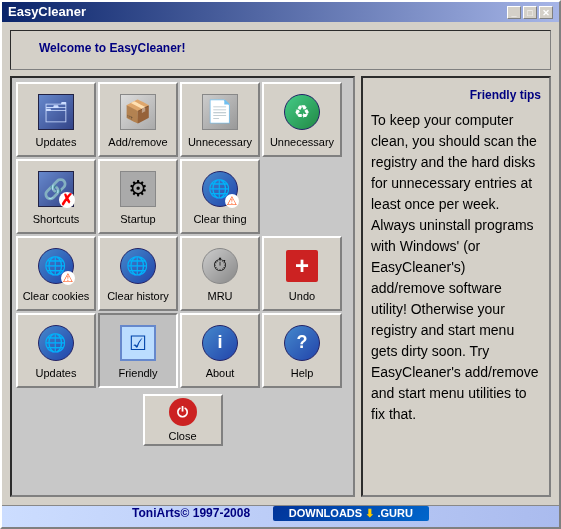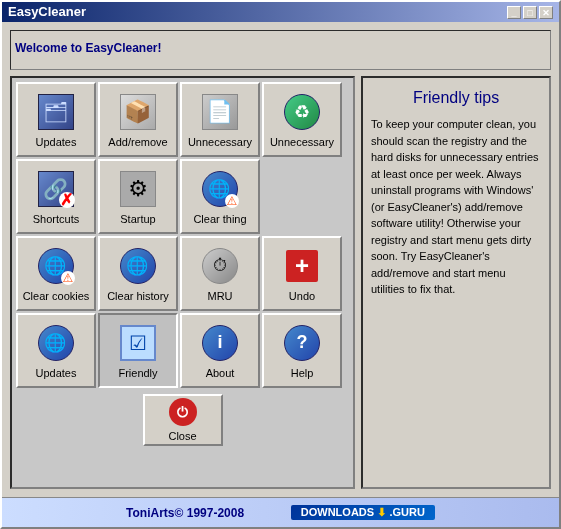--- a/index.html
+++ b/index.html
@@ -60,21 +60,21 @@
       flex: 1;
       padding: 8px;
       display: flex;
       flex-direction: column;
       gap: 6px;
     }
 
     .welcome-box {
       background: #d4d0c8;
       border: 1px inset #808080;
-      padding: 8px 4px;
+      padding: 8px 28px;
       font-size: 11px;
       line-height: 1.5;
     }
 
     .welcome-title {
       font-weight: bold;
       font-size: 12px;
       margin-bottom: 4px;
       color: #000080;
     }
@@ -430,51 +430,51 @@
     .tips-panel {
       flex: 1;
       background: #d4d0c8;
       border: 2px inset #808080;
       padding: 8px;
       font-size: 11px;
       line-height: 1.5;
     }
 
     .tips-title {
-      font-weight: normal;
+      font-weight: bold;
       color: #000080;
-      text-align: center;
+      text-align: right;
       margin-bottom: 6px;
-      font-size: 16px;
+      font-size: 12px;
     }
 
     .tips-text {
       color: #000000;
-      font-size: 11px;
+      font-size: 14px;
     }
 
     .status-bar {
       background: linear-gradient(to right, #ccddff, #aabbee);
-      height: 30px;
-      display: flex;
-      align-items: center;
+      height: 22px;
+      display: flex;
+      align-items: flex-start;
       justify-content: center;
       border-top: 1px solid #888;
       font-size: 12px;
       font-weight: bold;
       color: #000080;
-      gap: 20px;
+      gap: 8px;
     }
 
     .downloads-badge {
       background: linear-gradient(135deg, #003399, #0066cc);
       color: white;
       font-size: 11px;
       font-weight: bold;
-      padding: 1px 10px;
+      padding: 1px 16px;
       border-radius: 2px;
     }
 
     .checkbox-icon {
       font-size: 20px;
       color: #0044aa;
     }
   </style>
 </head>
 <body>

